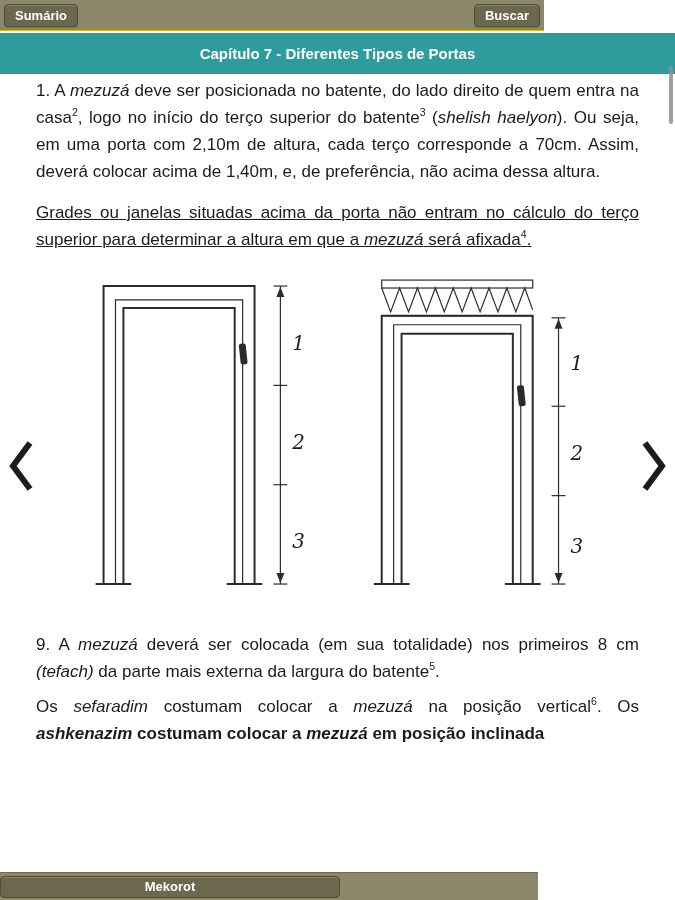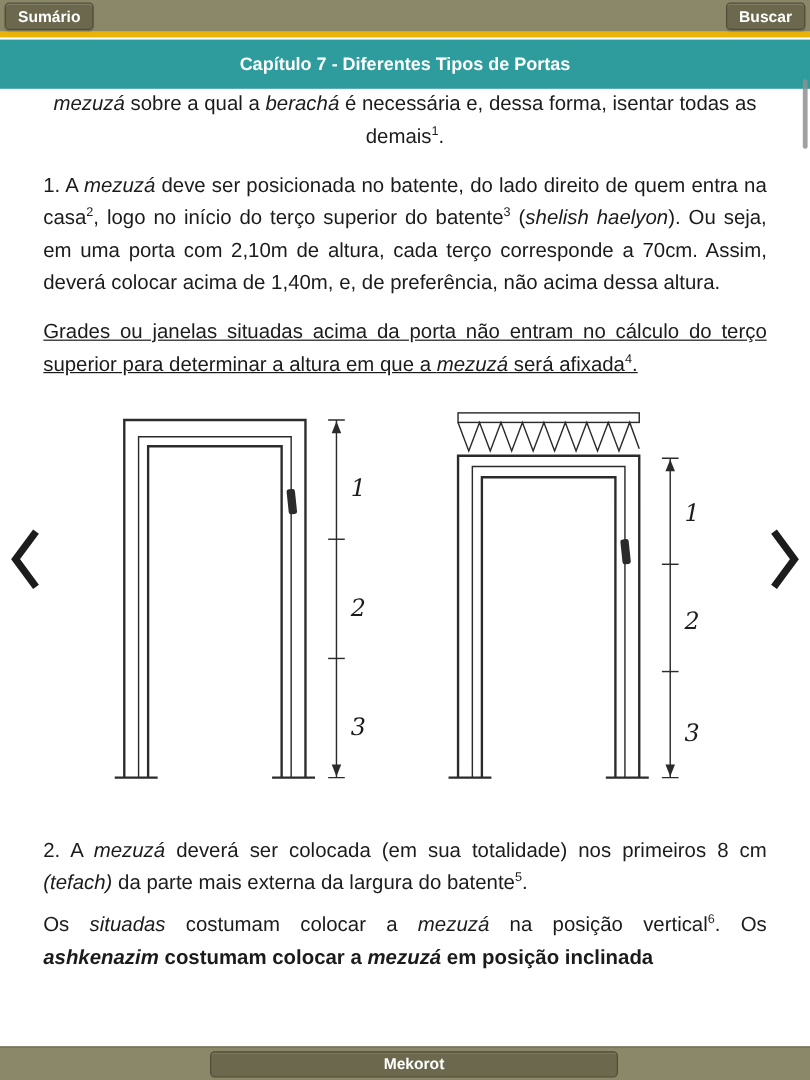--- a/index.html
+++ b/index.html
@@ -6,23 +6,23 @@
   html,body { width:675px; height:900px; }
   body {
     position:relative;
     font-family:"Liberation Sans", sans-serif;
     background:#ffffff;
     overflow:hidden;
     color:#1b1b1b;
   }
   
   .topbar {
-    position:absolute; top:0; left:0; width:675px; height:31px;
+    position:absolute; top:0; left:0; width:544px; height:31px;
     background:#8b8769;
-    border-bottom:5px solid #eab308;
+    border-bottom:1px solid #eab308;
     display:flex; align-items:center; padding:0 4px; gap:6px;
   }
   .tb-spacer { flex:1; }
   .tb-btn {
     background:#6c684d;
     border:1px solid #504d38;
     border-radius:4px;
     color:#ffffff; font-weight:bold; font-size:13px;
     font-family:"Liberation Sans", sans-serif;
     padding:4px 10px; line-height:1;
@@ -68,25 +68,24 @@
   .p-clip { margin-top:0;font-weight:bold; }
   
   .nav-chevron {
     position:absolute; top:438px; width:30px; height:56px;
     background:transparent; border:none; padding:0; cursor:pointer; z-index:5;
   }
   .nav-prev { left:6px; }
   .nav-next { right:6px; }
   
   .bottombar {
-    position:absolute; bottom:0; left:0; width:675px; height:28px;
+    position:absolute; bottom:0; left:0; width:538px; height:28px;
     background:#8b8769; border-top:1px solid #6f6b51;
-    display:flex; align-items:center; justify-content:center;
+    display:flex; align-items:center; justify-content:flex-start;
     z-index:7;
-    padding-left:15px;
   }
   .bb-btn {
     width:340px; height:22px;
     background:#6c684d; border:1px solid #504d38; border-radius:4px;
     color:#ffffff; font-weight:bold; font-size:13px;
     font-family:"Liberation Sans", sans-serif;
     box-shadow: inset 0 1px 0 rgba(255,255,255,.18);
     cursor:pointer;
   }
   
@@ -108,21 +107,20 @@
   <button class="tb-btn">Buscar</button>
 </div>
 
 <div class="chapterbar">
   <span>Capítulo 7 - Diferentes Tipos de Portas</span>
 </div>
 
 <div class="scroll-thumb"></div>
 
 <div class="content">
-  <p class="p-intro"><em>mezuzá</em><span> sobre a qual a </span><em>berachá</em><span> é necessária e, dessa forma, isentar todas as demais</span><sup>1</sup><span>.</span></p>
   <p class="p1"><span>1. A </span><em>mezuzá</em><span> deve ser posicionada no batente, do lado direito de quem entra na casa</span><sup>2</sup><span>, logo no início do terço superior do batente</span><sup>3</sup><span> (</span><em>shelish haelyon</em><span>). Ou seja, em uma porta com 2,10m de altura, cada terço corresponde a 70cm. Assim, deverá colocar acima de 1,40m, e, de preferência, não acima dessa altura.</span></p>
   <p class="p2"><span>Grades ou janelas situadas acima da porta não entram no cálculo do terço superior para determinar a altura em que a </span><em>mezuzá</em><span> será afixada</span><sup>4</sup><span>.</span></p>
 
   <div class="figure">
     <svg class="diagram-svg" width="600" height="354" viewBox="0 0 604 356" xmlns="http://www.w3.org/2000/svg">
 
       <g>
         <path class="dline" d="M66,322 L66,22 L218,22 L218,322"></path>
         <path class="dline" d="M86,322 L86,44 L198,44 L198,322"></path>
         <path class="dthin" d="M78,322 L78,36 L206,36 L206,322"></path>
@@ -166,22 +164,22 @@
           <polygon class="dfill" points="520,65 528,65 524,55"></polygon>
           <polygon class="dfill" points="520,311 528,311 524,321"></polygon>
           <text class="dim-num" x="536" y="107">1</text>
           <text class="dim-num" x="536" y="197">2</text>
           <text class="dim-num" x="536" y="291">3</text>
         </g>
       </g>
     </svg>
   </div>
 
-  <p class="p3"><span>2. A </span><em>mezuzá</em><span> deverá ser colocada (em sua totalidade) nos primeiros 8 cm </span><em>(tefach)</em><span> da parte mais externa da largura do batente</span><sup>5</sup><span>.</span></p>
-  <p class="p4"><span>Os </span><em>situadas</em><span> costumam colocar a </span><em>mezuzá</em><span> na posição vertical</span><sup>6</sup><span>. Os</span></p>
+  <p class="p3"><span>9. A </span><em>mezuzá</em><span> deverá ser colocada (em sua totalidade) nos primeiros 8 cm </span><em>(tefach)</em><span> da parte mais externa da largura do batente</span><sup>5</sup><span>.</span></p>
+  <p class="p4"><span>Os </span><em>sefaradim</em><span> costumam colocar a </span><em>mezuzá</em><span> na posição vertical</span><sup>6</sup><span>. Os</span></p>
   <p class="p-clip"><em>ashkenazim</em><span> costumam colocar a </span><em>mezuzá</em><span> em posição inclinada</span></p>
 </div>
 
 <button class="nav-chevron nav-prev">
   <svg width="30" height="56" viewBox="0 0 30 56">
     <polyline points="24,5 7,28 24,51" fill="none" stroke="#1c1c1c" stroke-width="6"></polyline>
   </svg>
 </button>
 <button class="nav-chevron nav-next">
   <svg width="30" height="56" viewBox="0 0 30 56">

